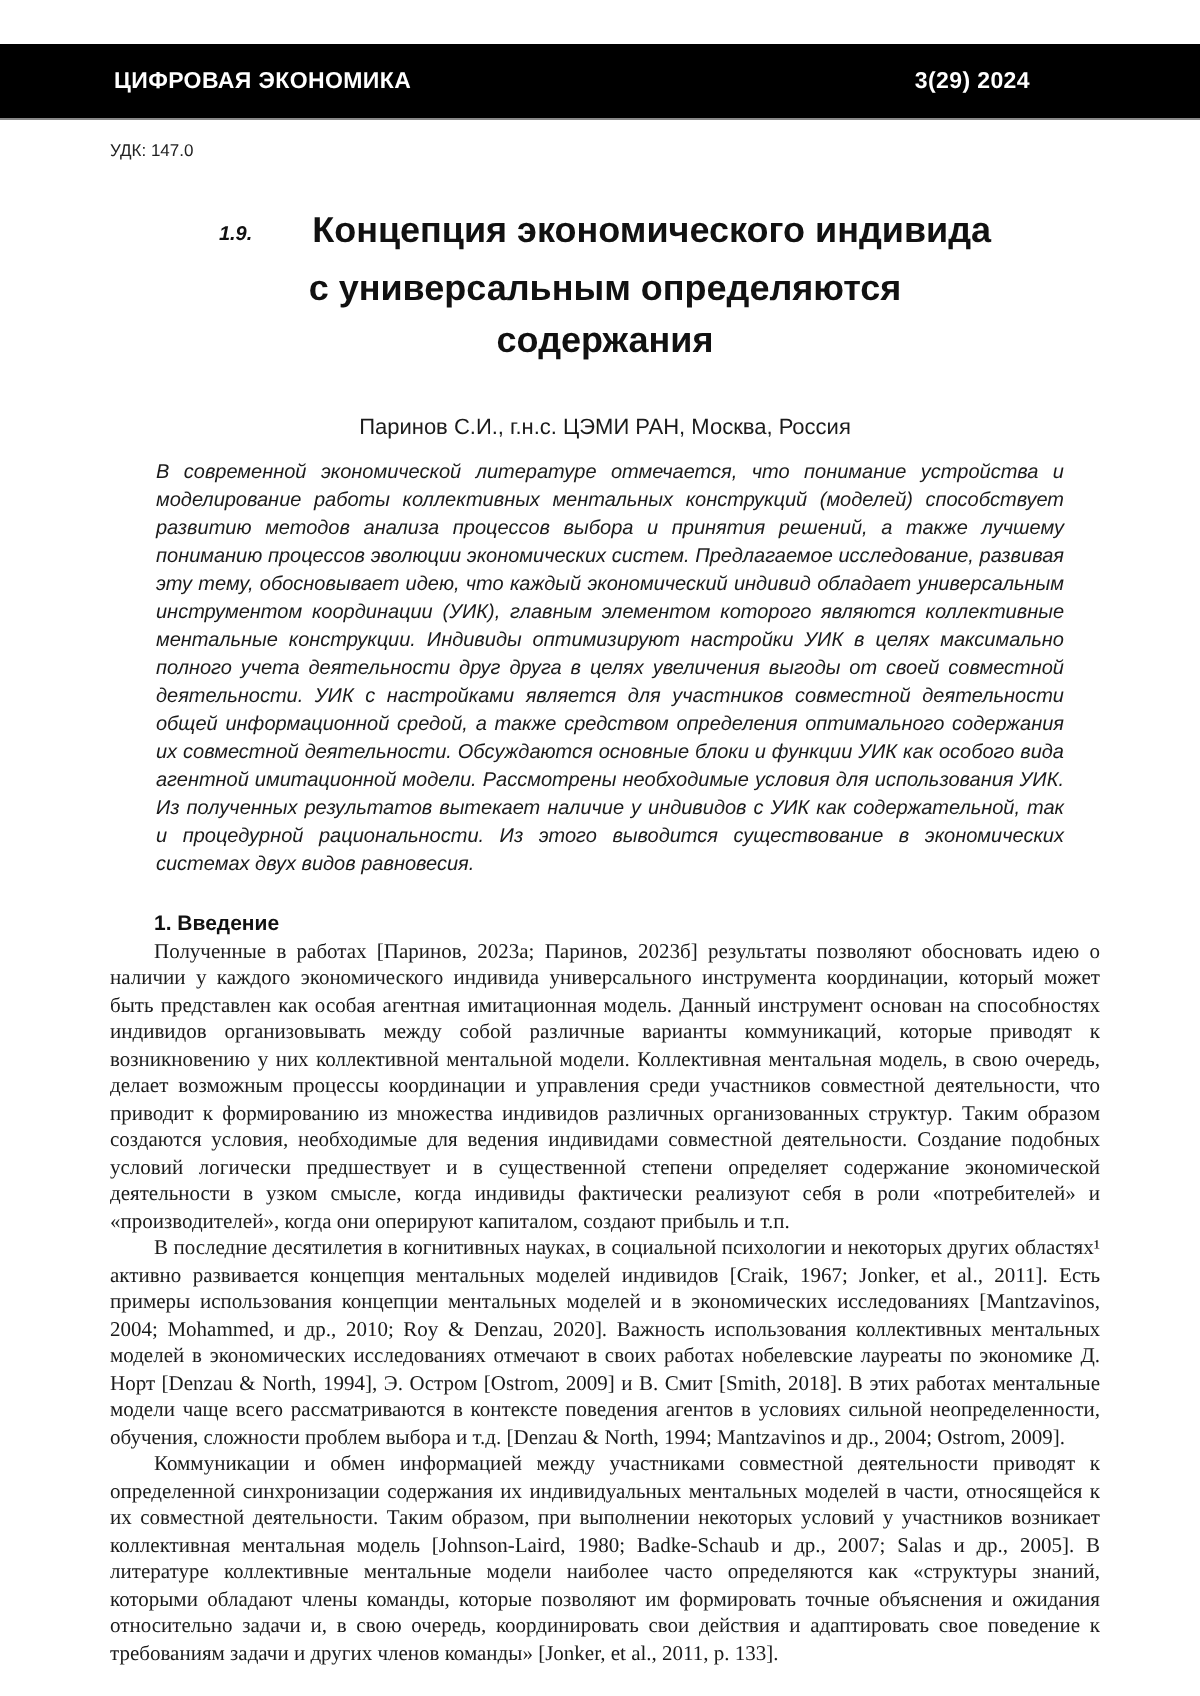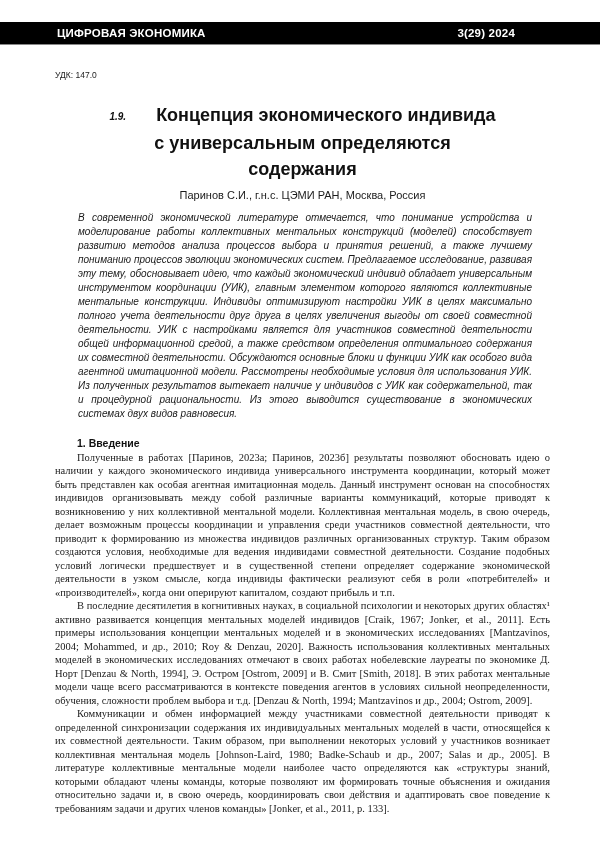--- a/index.html
+++ b/index.html
@@ -8,21 +8,21 @@
     background: #ffffff;
     color: #1a1a1a;
     font-family: "Liberation Sans", sans-serif;
     position: relative;
     overflow: hidden;
   }
   
   .header-bar {
     position: absolute;
     top: 22px; left: 0; right: 0;
-    height: 23px;
+    height: 38px;
     background: #000000;
     border-bottom: 1px solid #888;
     display: flex;
     align-items: center;
     justify-content: space-between;
     padding-left: 57px;
     padding-right: 85px;
     box-sizing: border-box;
   }
   .header-bar .journal,
@@ -52,21 +52,21 @@
     line-height: 26px;
     color: #111;
   }
   .title-block .art-number {
     font-size: 10px;
     margin-right: 30px;
     vertical-align: 1px;
     font-style: italic;
   }
   .authors {
-    margin-top: 7px;
+    margin-top: 25px;
     text-align: center;
     font-size: 11px;
     color: #1a1a1a;
   }
   .abstract {
     margin: 10px 18px 16px 23px;
     font-style: italic;
     font-size: 10px;
     line-height: 14px;
     text-align: justify;

